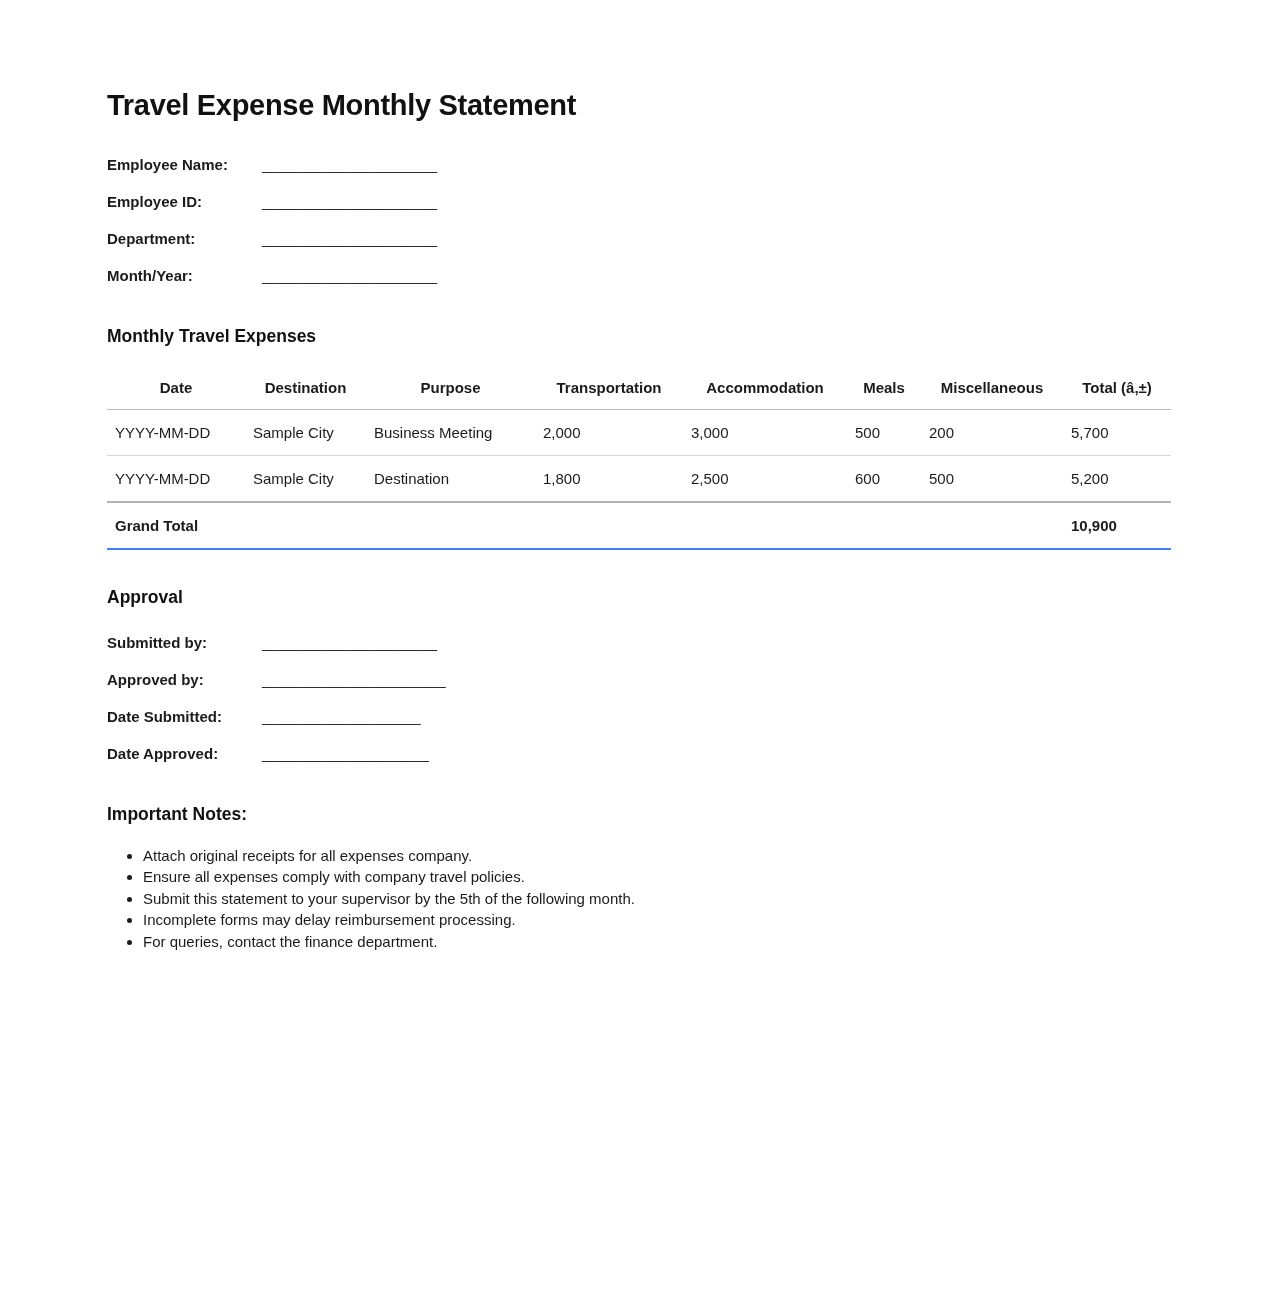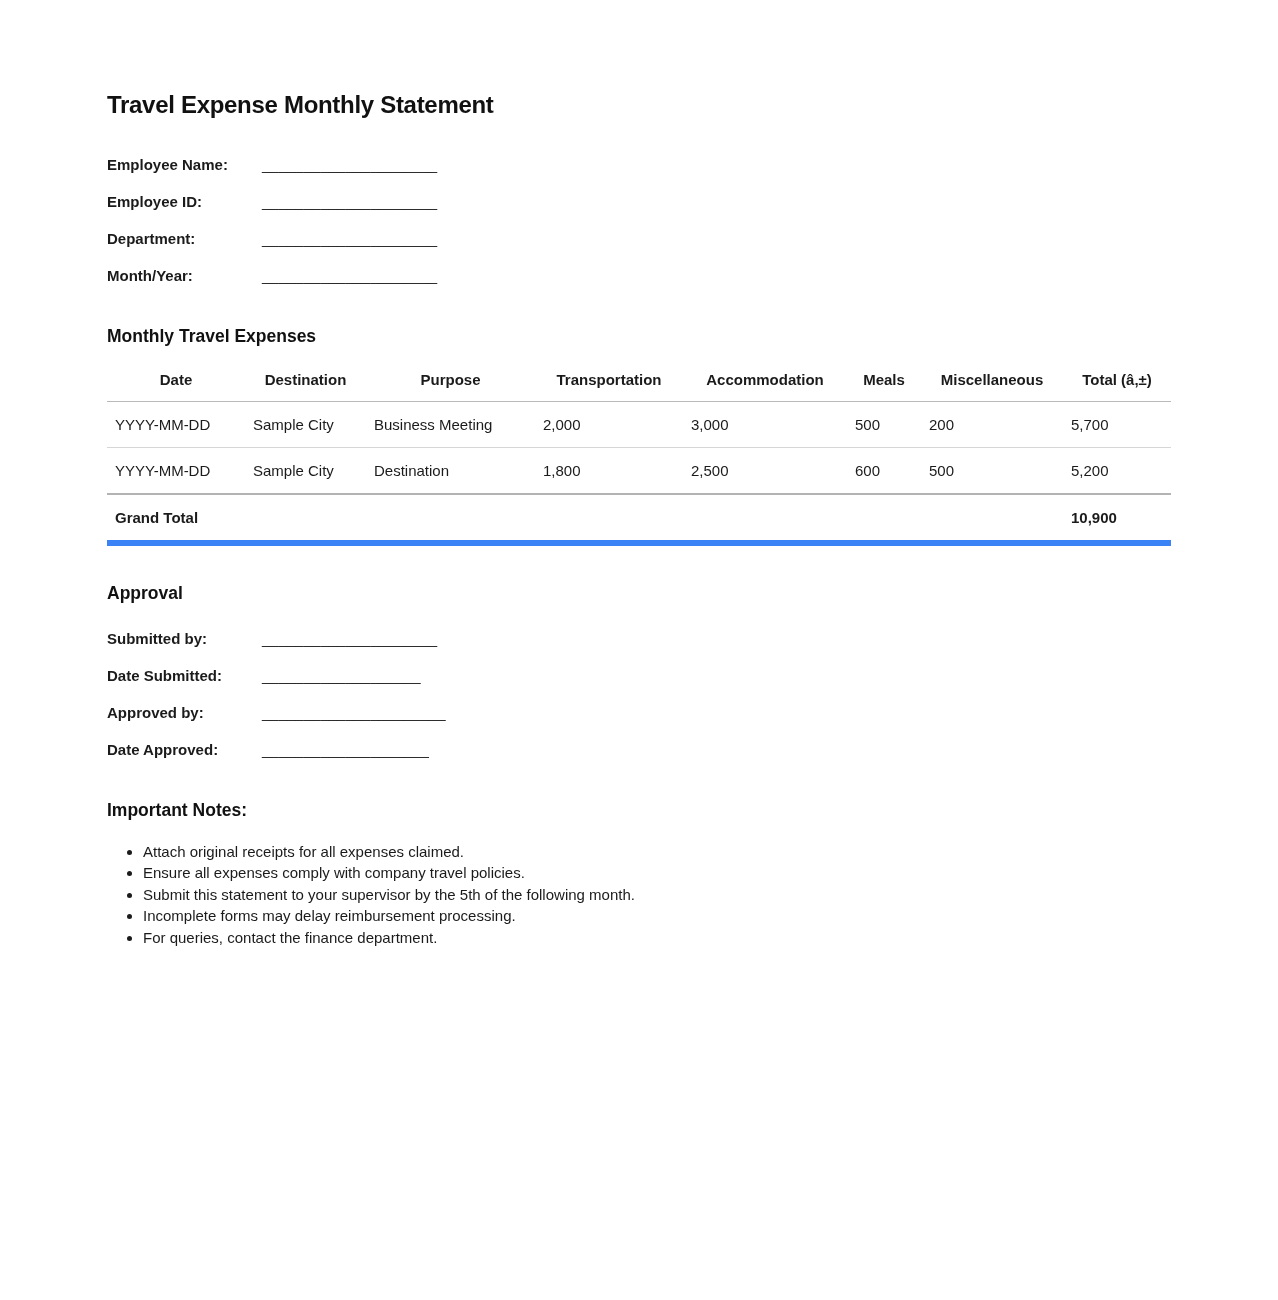--- a/index.html
+++ b/index.html
@@ -5,51 +5,51 @@
   * { margin:0; padding:0; box-sizing:border-box; }
   html, body { background:#ffffff; }
   body {
     width:1278px; height:1300px; position:relative; overflow:hidden;
     font-family:"Liberation Sans","DejaVu Sans",sans-serif;
     color:#1b1b1b;
   }
   .doc { position:absolute; left:107px; top:88px; width:1064px; }
 
   .title {
-    font-size:24px; font-weight:700; color:#111;
+    font-size:29px; font-weight:700; color:#111;
     letter-spacing:-0.3px; line-height:34px; margin-bottom:34px;
   }
 
   .field-row { display:flex; align-items:baseline; height:22px; margin-bottom:15px; }
   .field-label { flex:0 0 155px; font-size:15px; font-weight:700; }
   .field-line { font-size:15px; white-space:pre; letter-spacing:0; }
 
   .section-heading { font-size:17.5px; font-weight:700; color:#111; line-height:22px; }
-  .expenses-heading { margin-top:36px; margin-bottom:14px; }
+  .expenses-heading { margin-top:36px; margin-bottom:22px; }
   .approval-heading { margin-top:36px; margin-bottom:26px; }
   .notes-heading { margin-top:36px; margin-bottom:0; }
 
   table.expenses {
     border-collapse:collapse; table-layout:fixed;
     width:1064px; font-size:15px;
   }
   table.expenses th {
     text-align:center; font-weight:700;
     padding:10px 8px 13px 8px;
     border-bottom:1px solid #b9b9b9;
     white-space:nowrap; overflow:hidden;
   }
   table.expenses td {
     padding:14px 8px;
     border-bottom:1px solid #d6d6d6;
     white-space:nowrap; overflow:hidden;
   }
   table.expenses tfoot td {
     border-top:2px solid #b3b3b3;
-    border-bottom:6px solid #3b82f6;
+    border-bottom:2px solid #3b82f6;
     font-weight:700;
   }
 
   ul.notes-list { margin-top:20px; padding-left:36px; list-style:disc; }
   ul.notes-list li { font-size:15px; line-height:21.4px; }
 </style>
 </head>
 <body>
 
 <div class="doc">
@@ -131,36 +131,36 @@
   </table>
 
   <div class="section-heading approval-heading">Approval</div>
 
   <div>
     <div class="field-row">
       <span class="field-label">Submitted by:</span>
       <span class="field-line">_____________________</span>
     </div>
     <div class="field-row">
+      <span class="field-label">Approved by:</span>
+      <span class="field-line">______________________</span>
+    </div>
+    <div class="field-row">
       <span class="field-label">Date Submitted:</span>
       <span class="field-line">___________________</span>
-    </div>
-    <div class="field-row">
-      <span class="field-label">Approved by:</span>
-      <span class="field-line">______________________</span>
     </div>
     <div class="field-row">
       <span class="field-label">Date Approved:</span>
       <span class="field-line">____________________</span>
     </div>
   </div>
 
   <div class="section-heading notes-heading">Important Notes:</div>
 
   <ul class="notes-list">
-    <li>Attach original receipts for all expenses claimed.</li>
+    <li>Attach original receipts for all expenses company.</li>
     <li>Ensure all expenses comply with company travel policies.</li>
     <li>Submit this statement to your supervisor by the 5th of the following month.</li>
     <li>Incomplete forms may delay reimbursement processing.</li>
     <li>For queries, contact the finance department.</li>
   </ul>
 
 </div>
 
 </body></html>

